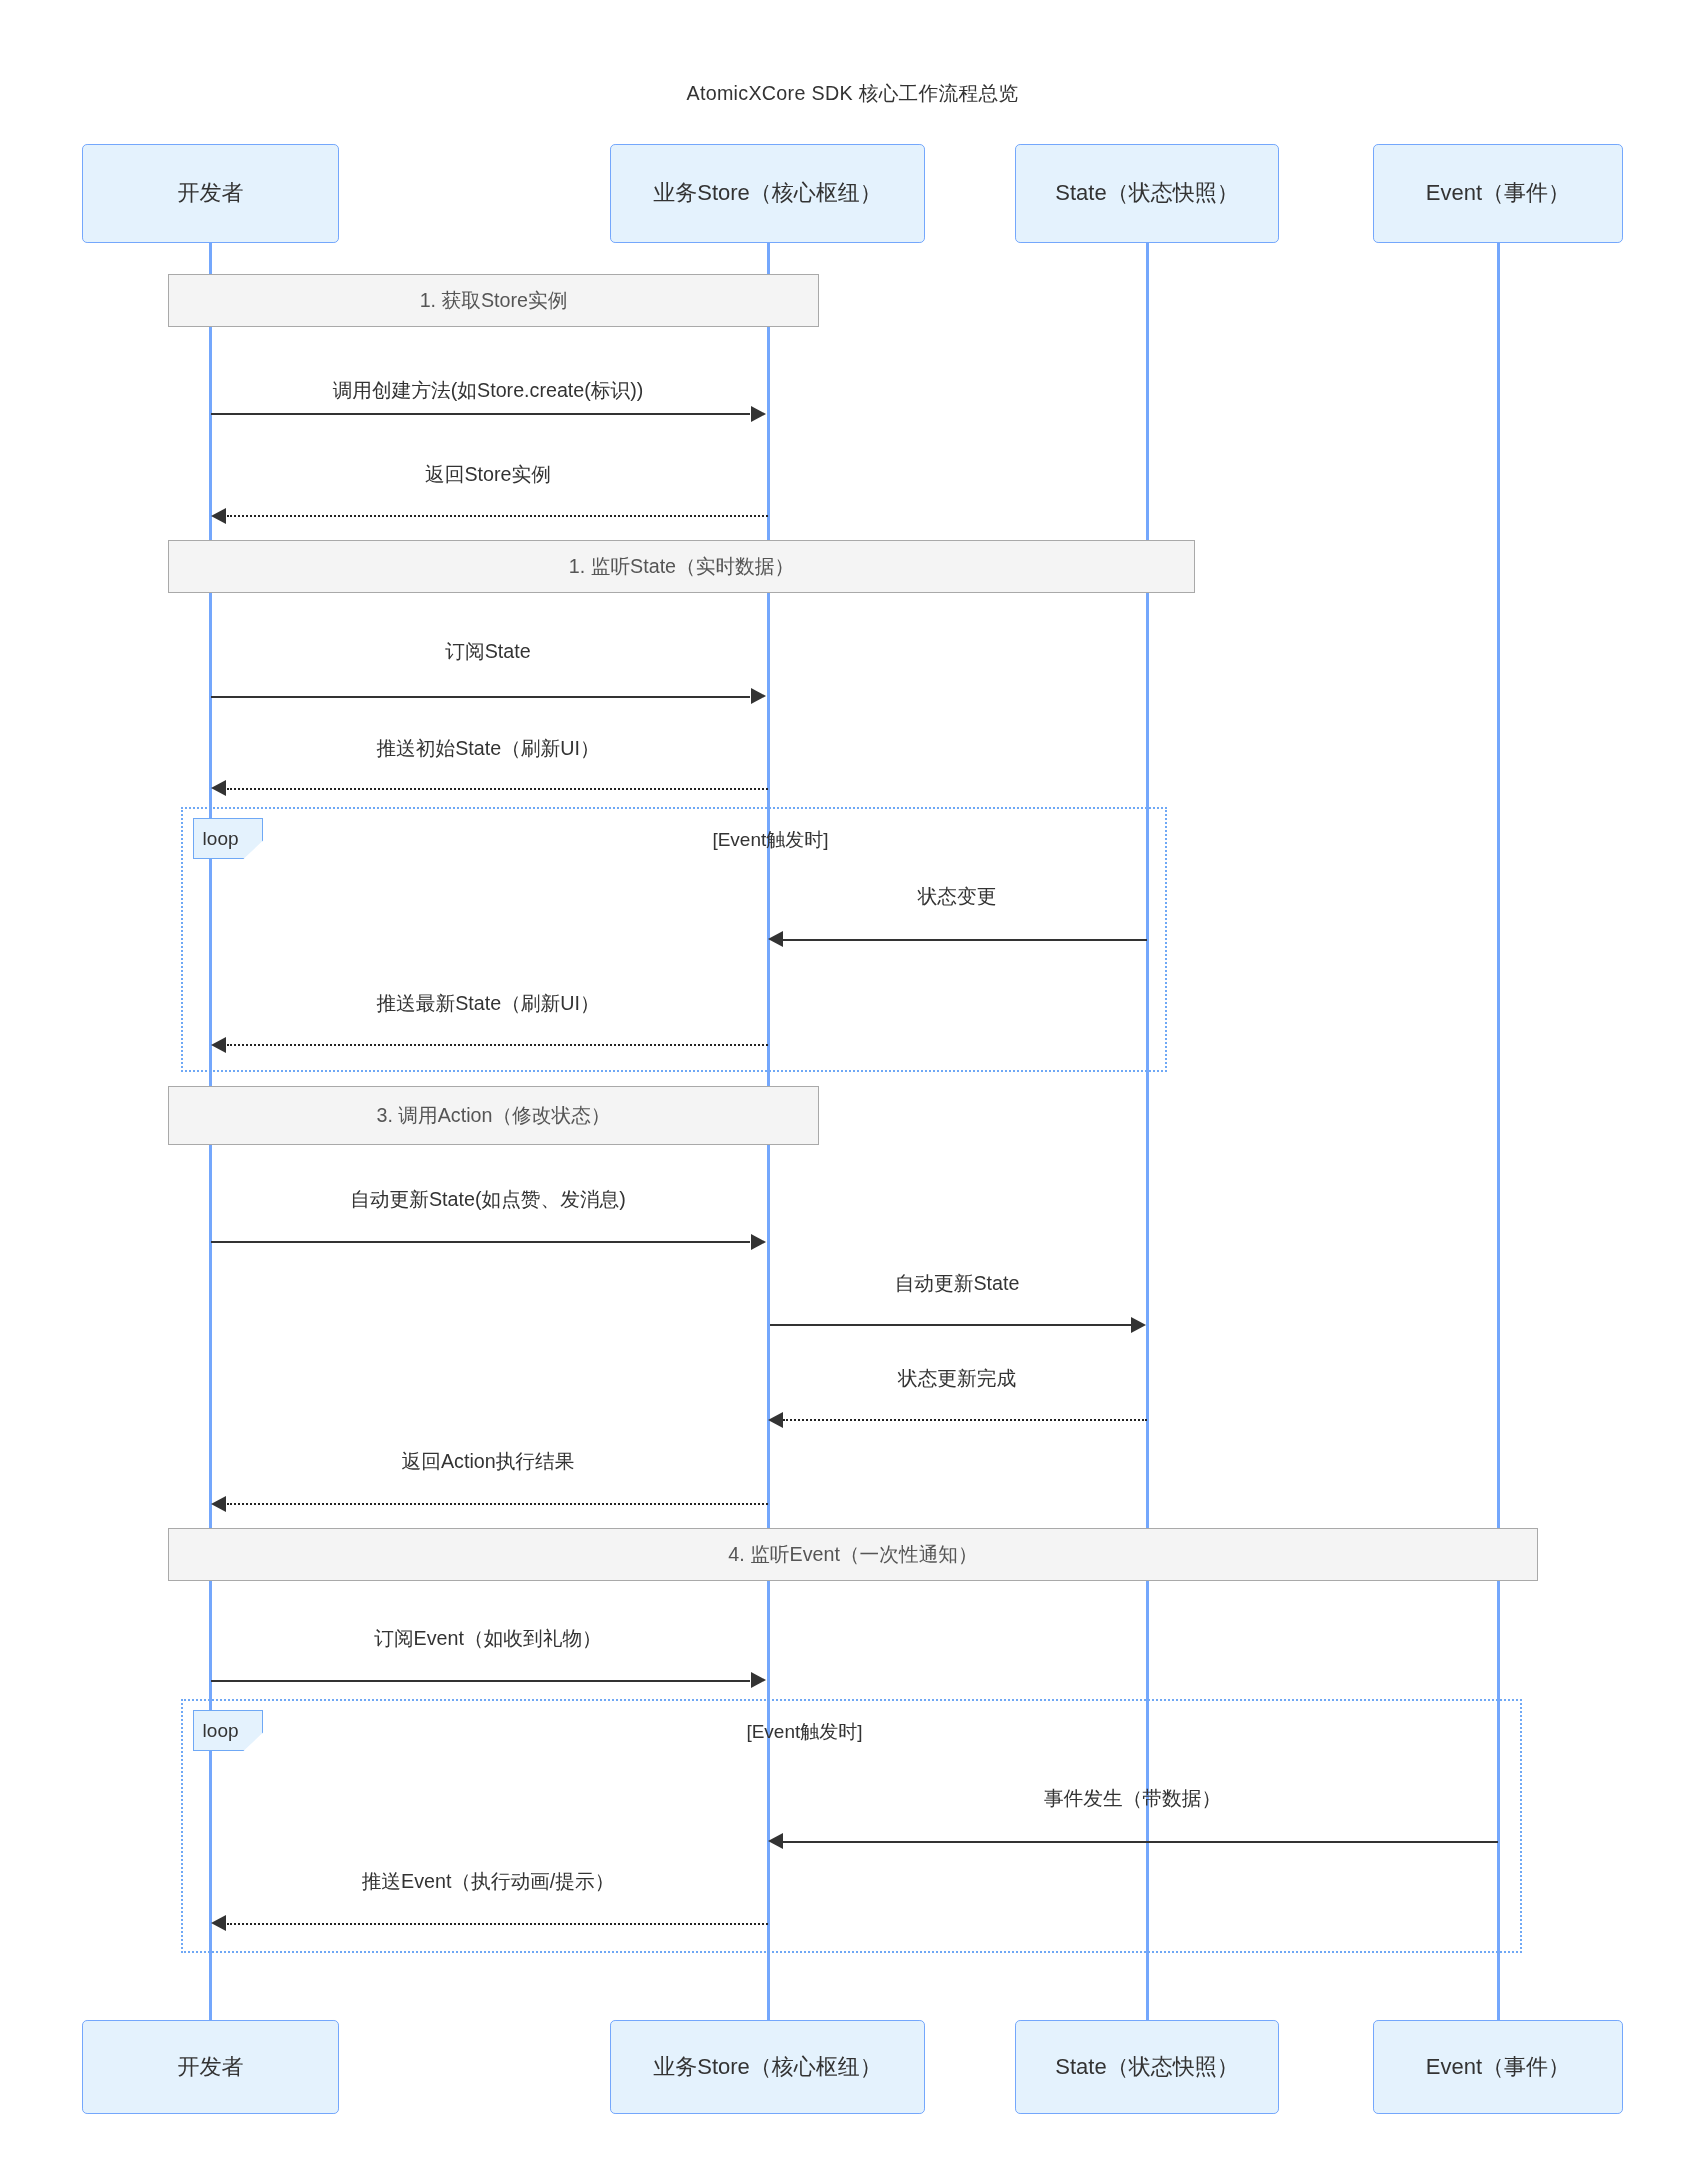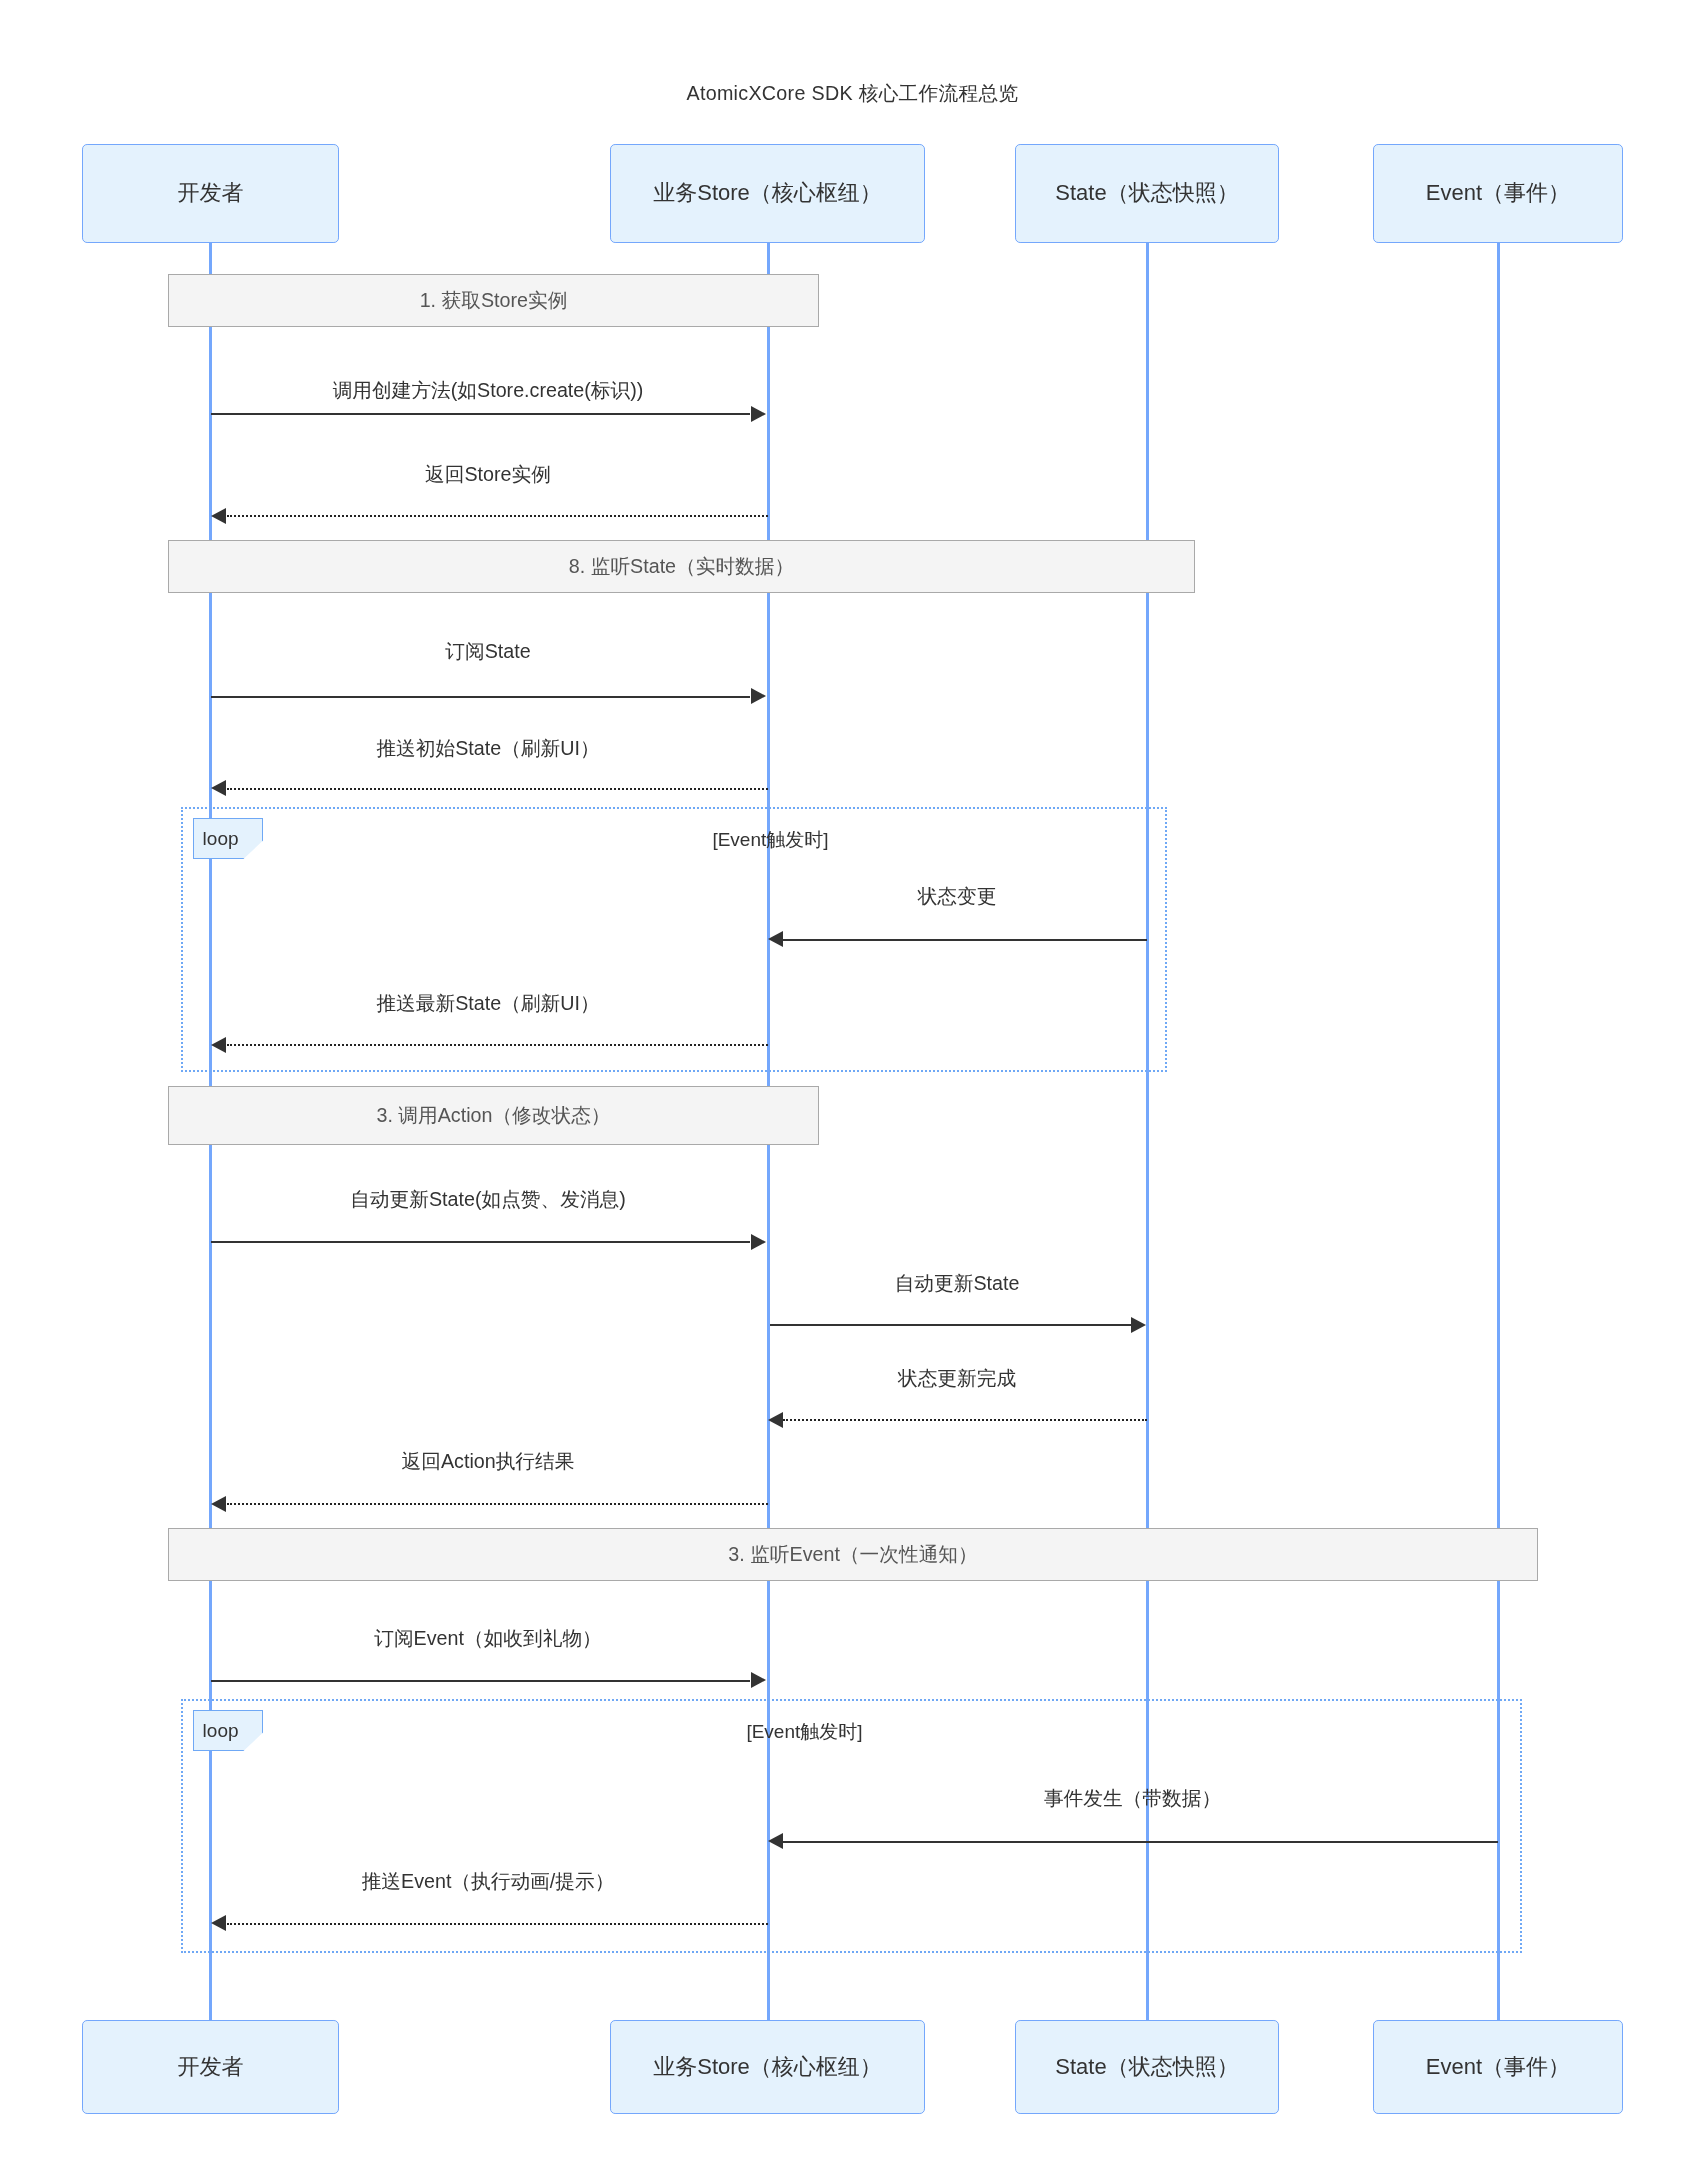--- a/index.html
+++ b/index.html
@@ -150,21 +150,21 @@
 
   <div class="msg-text" style="left:209px; top:377px; width:558px;">调用创建方法(如Store.create(标识))</div>
   <div class="msg-line" style="left:211px; top:413px; width:539px;"></div>
   <div class="arrow-head right" style="left:751px; top:406px;"></div>
 
   <div class="msg-text" style="left:209px; top:461px; width:558px;">返回Store实例</div>
   <div class="msg-line dashed" style="left:227px; top:515px; width:541px;"></div>
   <div class="arrow-head left" style="left:211px; top:508px;"></div>
 
   <div class="section-band" style="left:168px; top:540px; width:1027px; height:53px;">
-    <span>8. 监听State（实时数据）</span>
+    <span>1. 监听State（实时数据）</span>
   </div>
 
   <div class="msg-text" style="left:209px; top:638px; width:558px;">订阅State</div>
   <div class="msg-line" style="left:211px; top:696px; width:539px;"></div>
   <div class="arrow-head right" style="left:751px; top:688px;"></div>
 
   <div class="msg-text" style="left:209px; top:735px; width:558px;">推送初始State（刷新UI）</div>
   <div class="msg-line dashed" style="left:227px; top:788px; width:541px;"></div>
   <div class="arrow-head left" style="left:211px; top:780px;"></div>
 
@@ -196,21 +196,21 @@
 
   <div class="msg-text" style="left:768px; top:1365px; width:378px;">状态更新完成</div>
   <div class="msg-line dashed" style="left:783px; top:1419px; width:364px;"></div>
   <div class="arrow-head left" style="left:768px; top:1412px;"></div>
 
   <div class="msg-text" style="left:209px; top:1448px; width:558px;">返回Action执行结果</div>
   <div class="msg-line dashed" style="left:227px; top:1503px; width:541px;"></div>
   <div class="arrow-head left" style="left:211px; top:1496px;"></div>
 
   <div class="section-band" style="left:168px; top:1528px; width:1370px; height:53px;">
-    <span>3. 监听Event（一次性通知）</span>
+    <span>4. 监听Event（一次性通知）</span>
   </div>
 
   <div class="msg-text" style="left:209px; top:1625px; width:558px;">订阅Event（如收到礼物）</div>
   <div class="msg-line" style="left:211px; top:1680px; width:539px;"></div>
   <div class="arrow-head right" style="left:751px; top:1672px;"></div>
 
   <div class="loop-box" style="left:181px; top:1699px; width:1341px; height:254px;"></div>
   <div class="loop-tab" style="left:193px; top:1710px; width:70px; height:41px;">
     <span>loop</span>
   </div>

